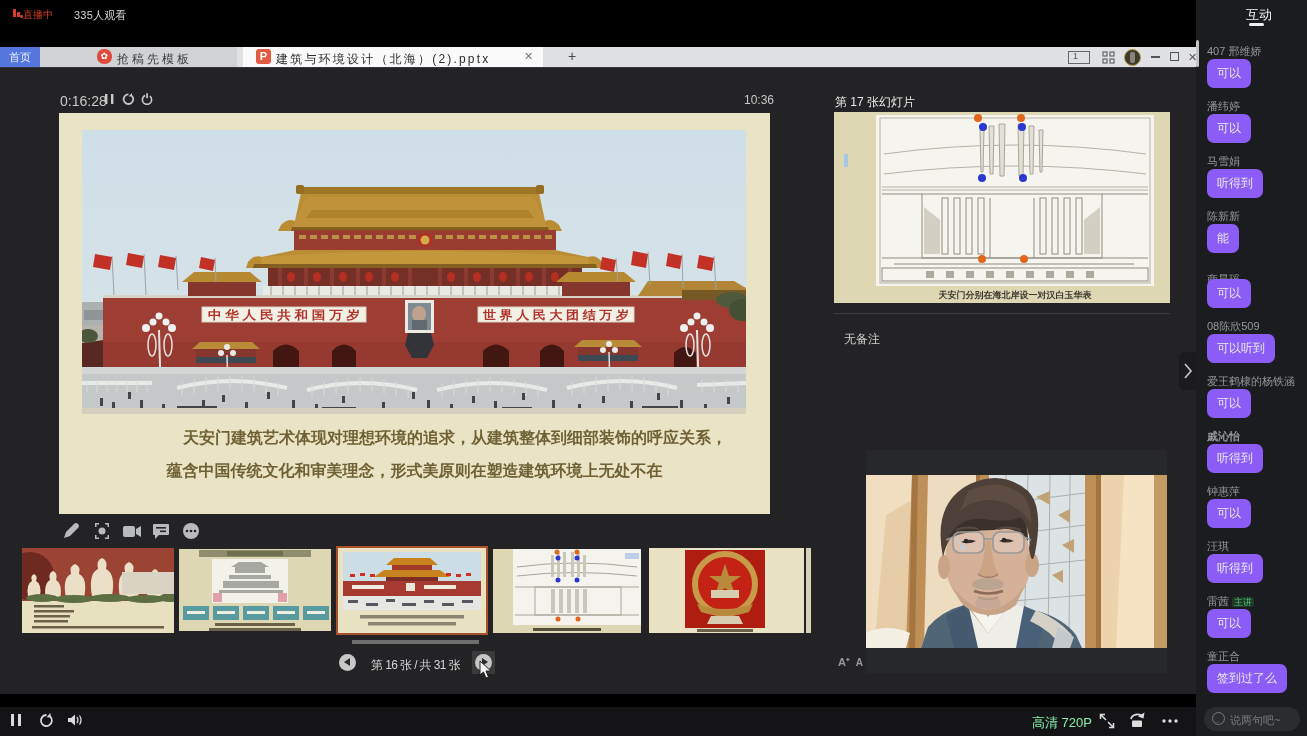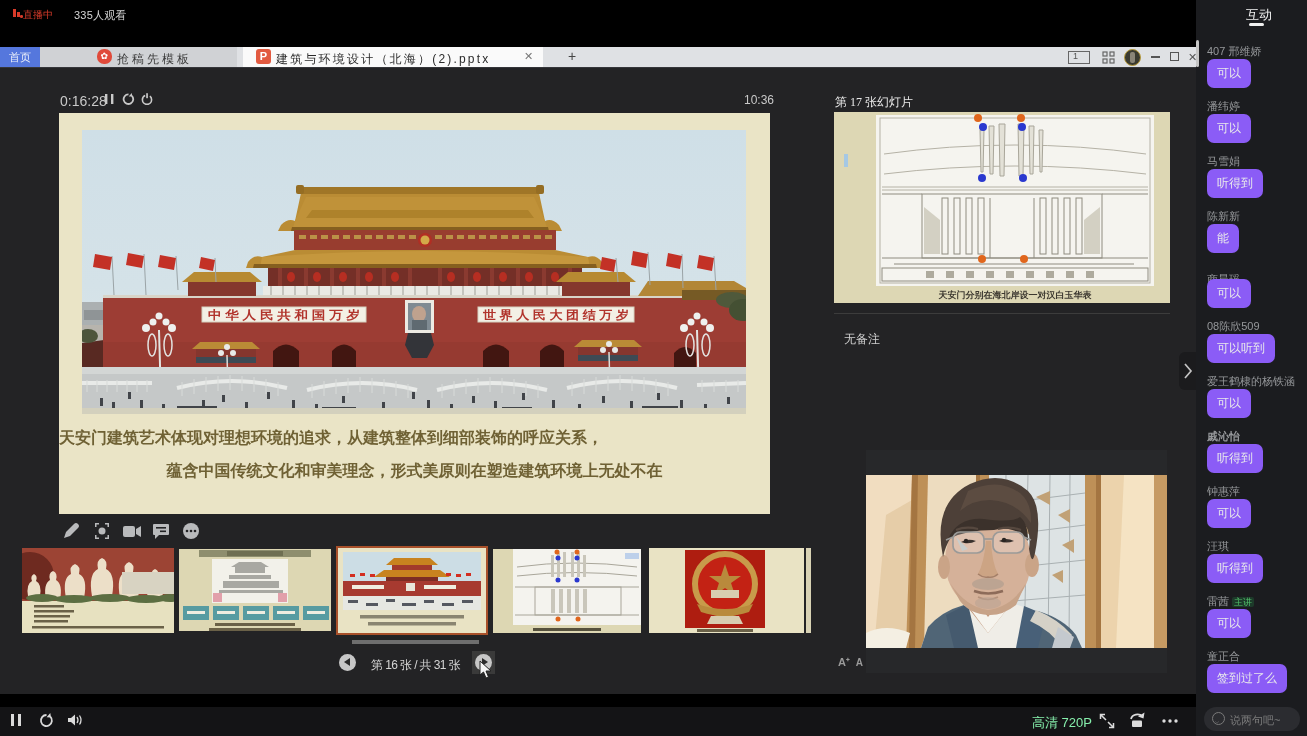--- a/index.html
+++ b/index.html
@@ -375,21 +375,21 @@
             <rect x="645" y="267" width="3" height="7"></rect>
         <rect x="95" y="276" width="40" height="5"></rect>
             <rect x="240" y="277" width="34" height="5"></rect>
             <rect x="420" y="277" width="30" height="5"></rect>
             <rect x="560" y="276" width="36" height="5"></rect>
       </g>
 
       <rect x="0" y="278" width="664" height="6" fill="#d4d0ba"></rect>
     </svg>
     </div>
-    <div class="abs" style="left:0;top:315px;width:668px;text-align:left;color:#6f6134;font-size:16px;font-weight:bold;">天安门建筑艺术体现对理想环境的追求，从建筑整体到细部装饰的呼应关系，</div>
+    <div class="abs" style="left:0;top:315px;width:668px;text-align:right;color:#6f6134;font-size:16px;font-weight:bold;">天安门建筑艺术体现对理想环境的追求，从建筑整体到细部装饰的呼应关系，</div>
     <div class="abs" style="left:0;top:348px;width:711px;text-align:center;color:#6f6134;font-size:16px;font-weight:bold;">蕴含中国传统文化和审美理念，形式美原则在塑造建筑环境上无处不在</div>
   </div>
 
   <div class="abs" style="left:62px;top:522px;width:200px;height:20px;" id="tools">
     <svg width="200" height="20" viewBox="0 0 200 20" fill="#b9babc">
       <path d="M2,16 L4,10 L12,2 Q14,0 16,2 Q18,4 16,6 L8,14 Z"></path>
       <g transform="translate(32,0)">
         <circle cx="8" cy="9" r="3.5"></circle>
         <path d="M1,5 L1,1 L5,1 L5,2.5 L2.5,2.5 L2.5,5 Z"></path>
           <path d="M15,5 L15,1 L11,1 L11,2.5 L13.5,2.5 L13.5,5 Z"></path>
@@ -584,21 +584,21 @@
   <div class="abs" style="left:371px;top:657px;color:#d5d5d5;font-size:12px;letter-spacing:-0.6px;">第 16 张 / 共 31 张</div>
   <div class="abs" style="left:472px;top:651px;width:23px;height:23px;background:#3a3a3a;"></div>
   <div class="abs" style="left:475px;top:654px;width:17px;height:17px;border-radius:50%;background:#c7c7c7;"></div>
   <div class="abs" style="left:482px;top:658px;width:0;height:0;border-top:4px solid transparent;border-bottom:4px solid transparent;border-left:6px solid #2a2a2a;"></div>
   <div class="abs" id="cursor" style="left:479px;top:660px;">
     <svg width="14" height="20" viewBox="0 0 14 20">
       <path d="M1,1 L1,15 L4.5,12 L7,18 L9.5,17 L7,11 L12,11 Z" fill="#f5f5f5" stroke="#222" stroke-width="1"></path>
     </svg>
   </div>
 
-  <div class="abs" style="left:835px;top:94px;color:#e8e8e8;font-size:12px;font-family:Liberation Serif, serif;">第 17 张幻灯片</div>
+  <div class="abs" style="left:835px;top:94px;color:#e8e8e8;font-size:12px;">第 17 张幻灯片</div>
   <div class="abs" style="left:834px;top:112px;width:336px;height:191px;background:#ddd7b4;" id="preview">
     <svg width="336" height="191" viewBox="0 0 336 191">
       <rect x="42" y="3" width="278" height="171" fill="#f5f4ef"></rect>
       <rect x="10" y="42" width="4" height="13" fill="#a5c8e4"></rect>
       <g stroke="#b5b2a6" stroke-width="1" fill="none">
         <rect x="46" y="6" width="270" height="165"></rect>
         <path d="M50,42 Q181,24 312,42"></path>
         <path d="M50,62 Q181,46 312,62"></path>
         <line x1="48" y1="75" x2="314" y2="75"></line>
         <line x1="48" y1="78" x2="314" y2="78"></line>

